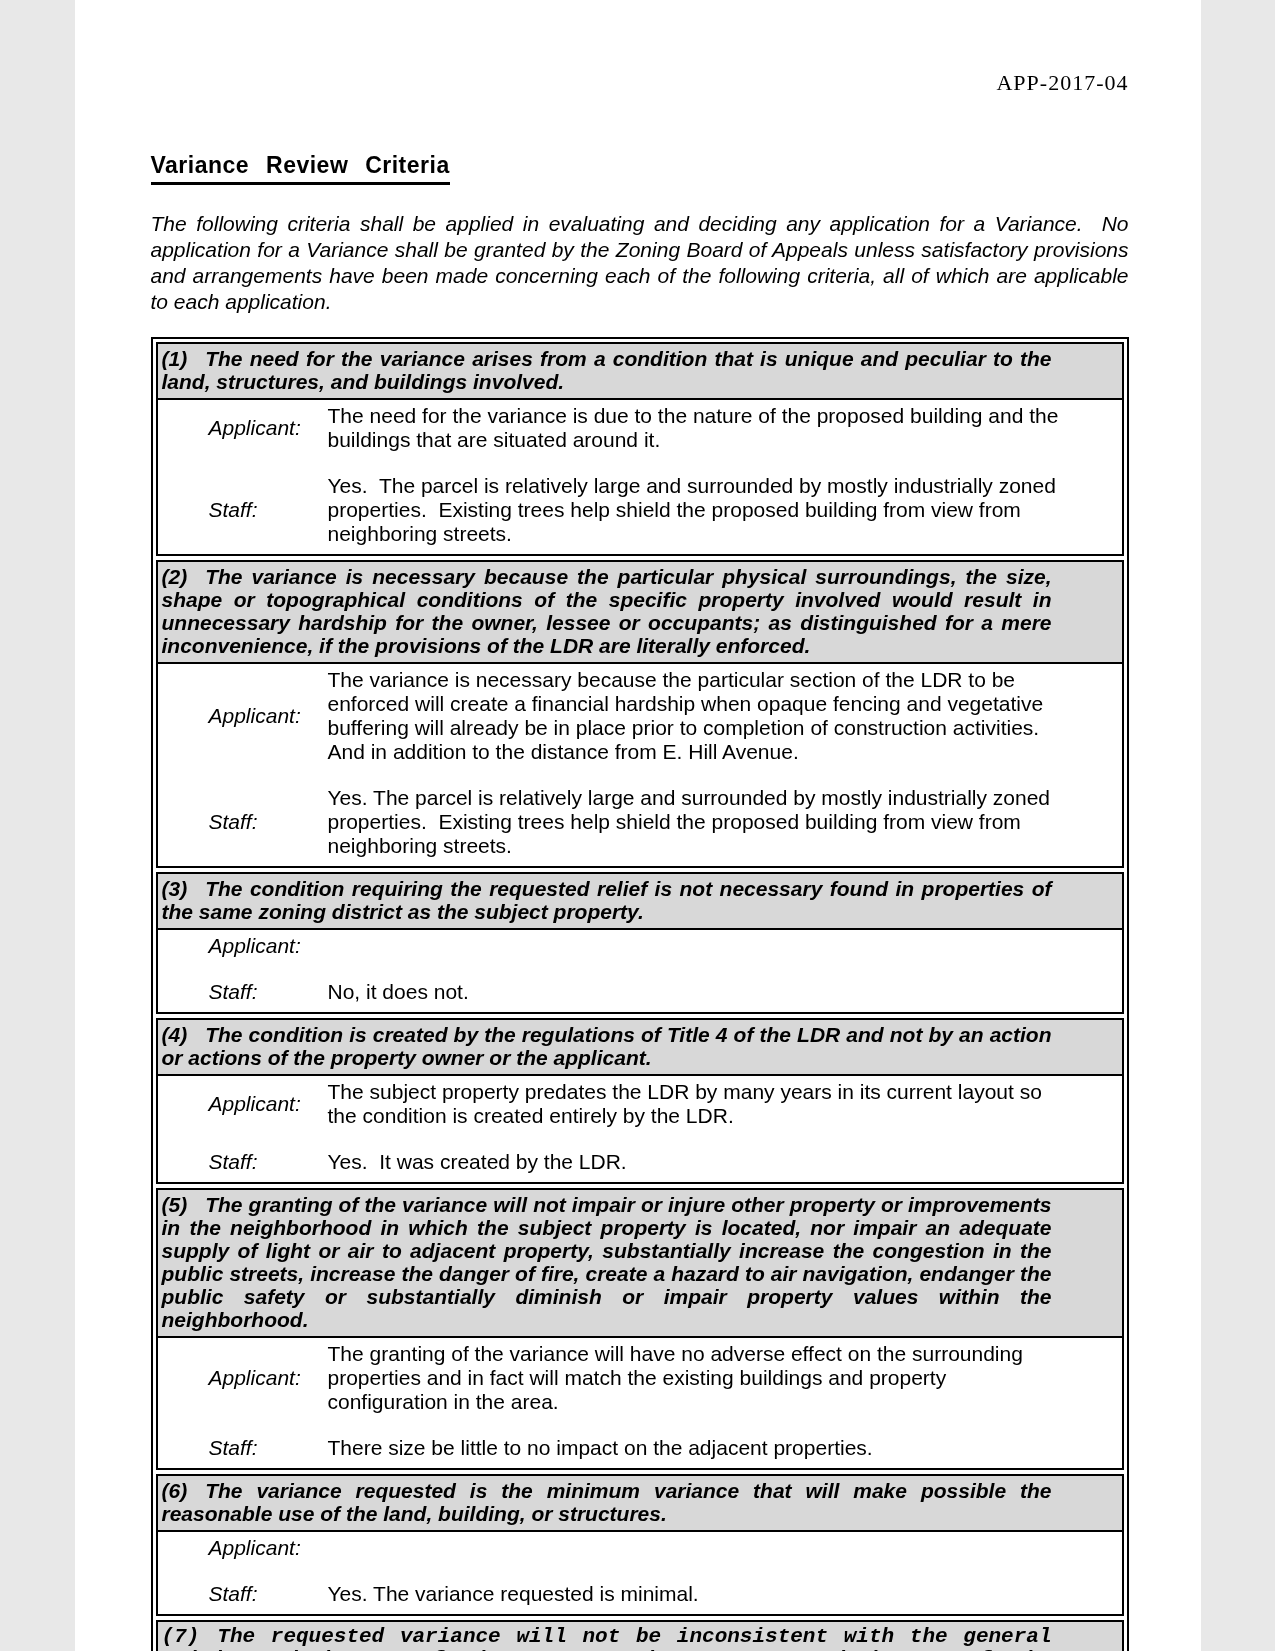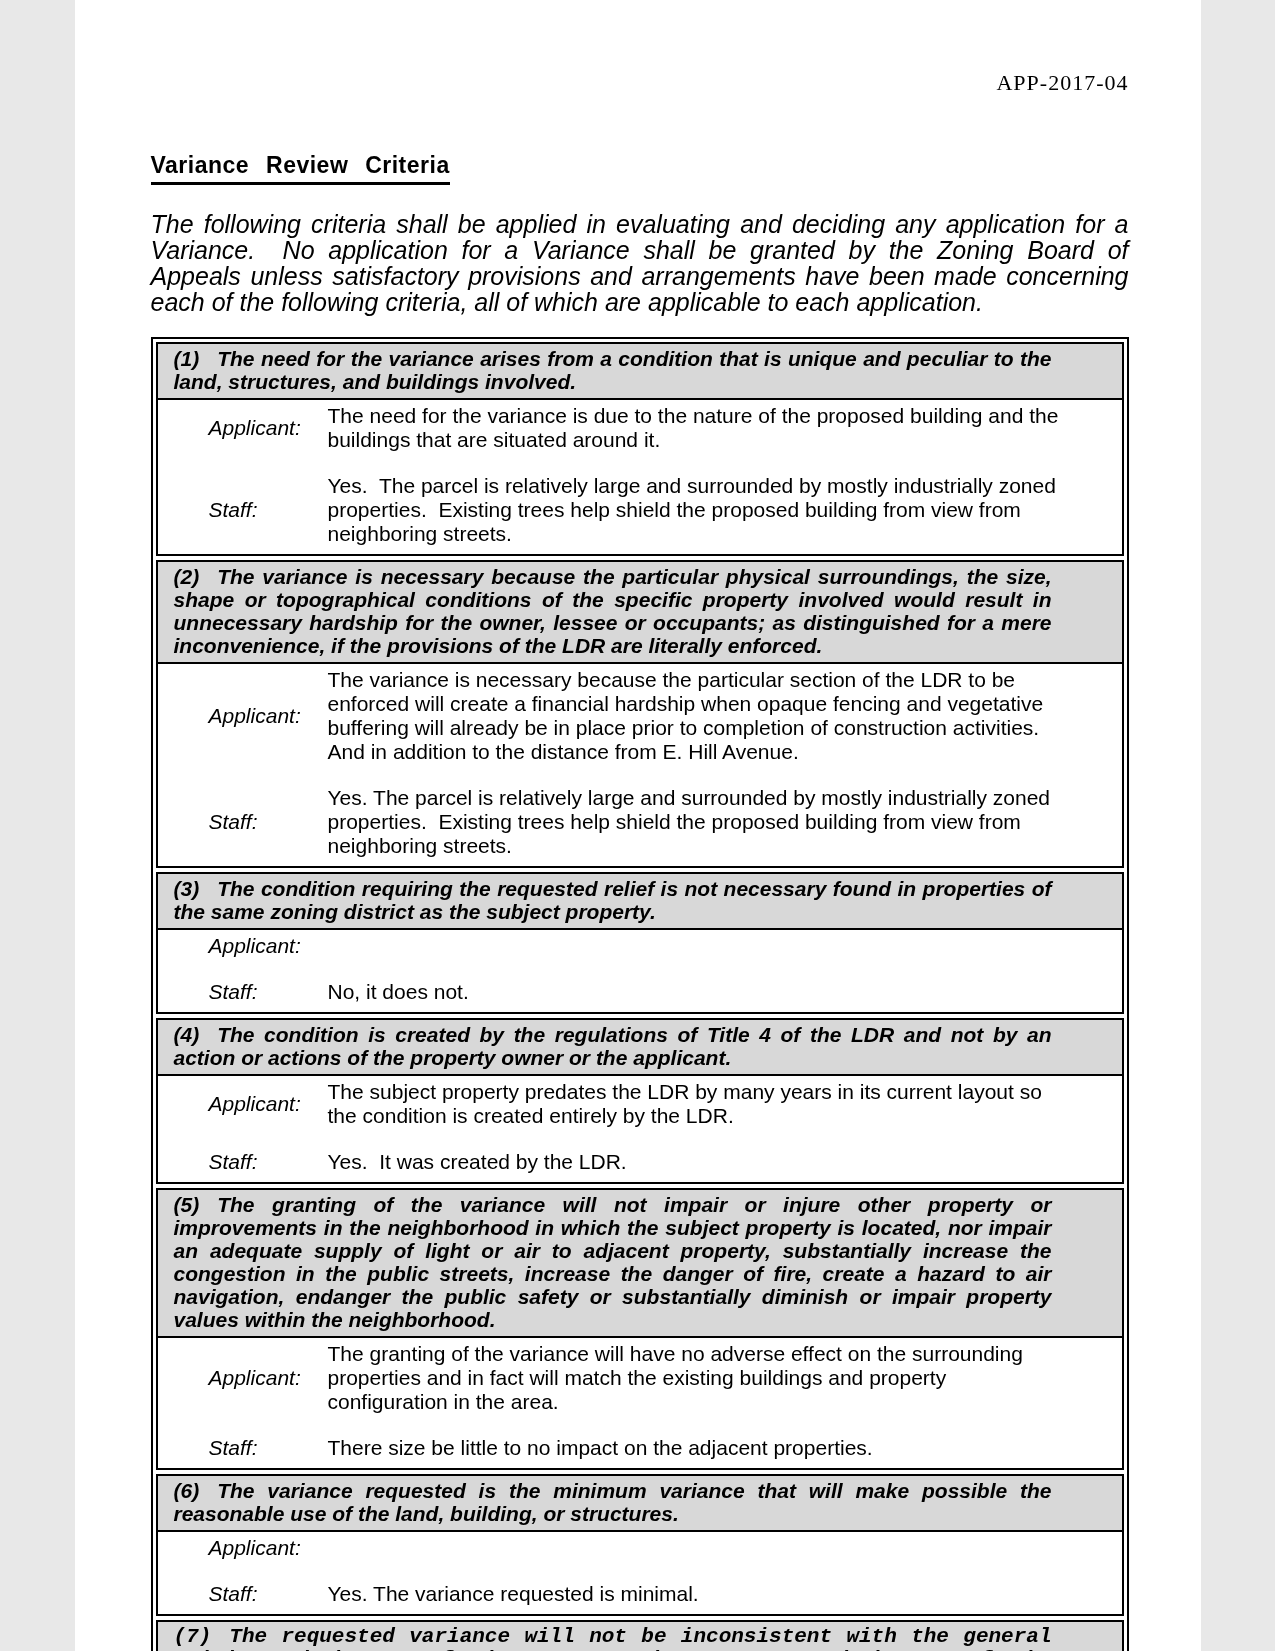--- a/index.html
+++ b/index.html
@@ -32,21 +32,21 @@
     font-size: 23px;
     font-weight: bold;
     word-spacing: 10px;
     letter-spacing: 0.5px;
     border-bottom: 3px solid #000;
     padding-bottom: 3px;
   }
   .intro {
     margin-top: 26px;
     font-style: italic;
-    font-size: 25px;
+    font-size: 21px;
     line-height: 26px;
     text-align: justify;
     white-space: pre-wrap;
   }
   .tbl-wrap {
     margin-top: 22px;
     border: 2px solid #000;
     padding: 3px;
   }
   .section {
@@ -54,21 +54,21 @@
     margin-bottom: 4px;
     background: #fff;
   }
   .section:last-child { margin-bottom: 1px; font-family: Liberation Mono, monospace; }
   .sec-header {
     background: var(--header-bg, #d8d8d8);
     font-weight: bold;
     font-style: italic;
     font-size: 21px;
     line-height: 23px;
-    padding: 3px 70px 5px 16px;
+    padding: 3px 70px 5px 4px;
     border-bottom: 2px solid #000;
     text-align: justify;
   }
   .sec-num {
     font-style: italic;
     margin-right: 18px;
   }
   .sec-body {
     padding: 4px 0 2px 0;
   }

